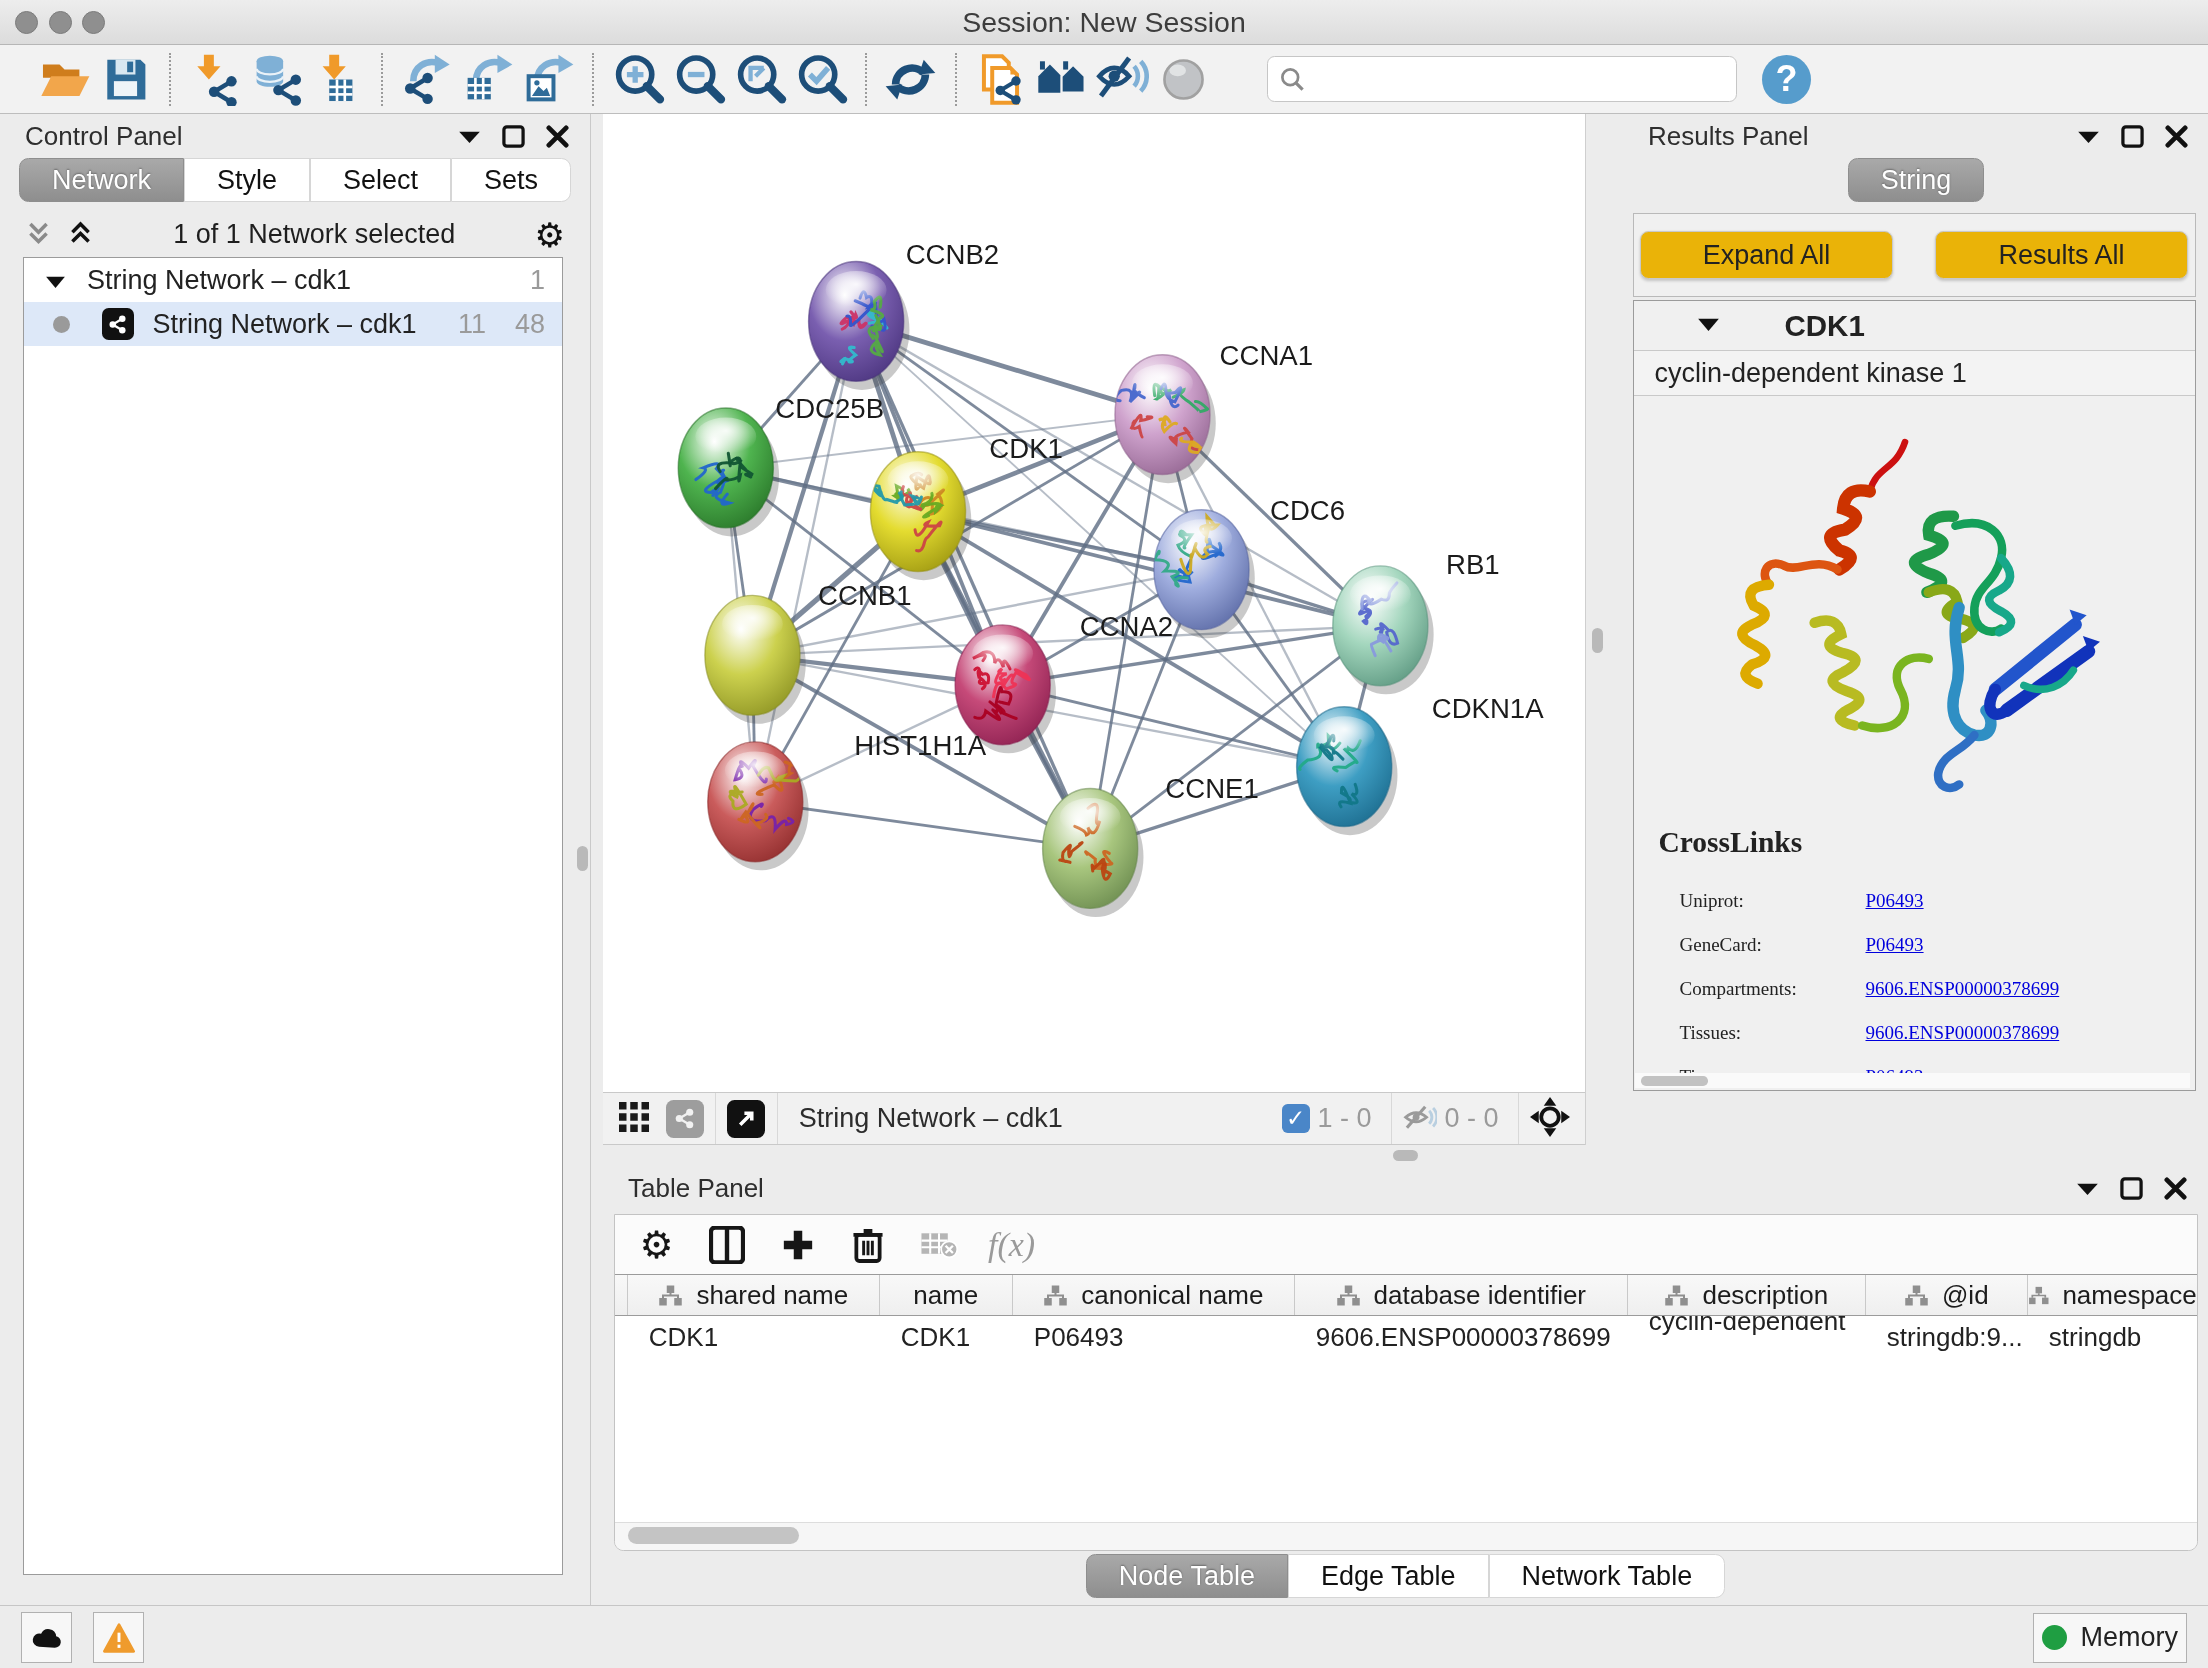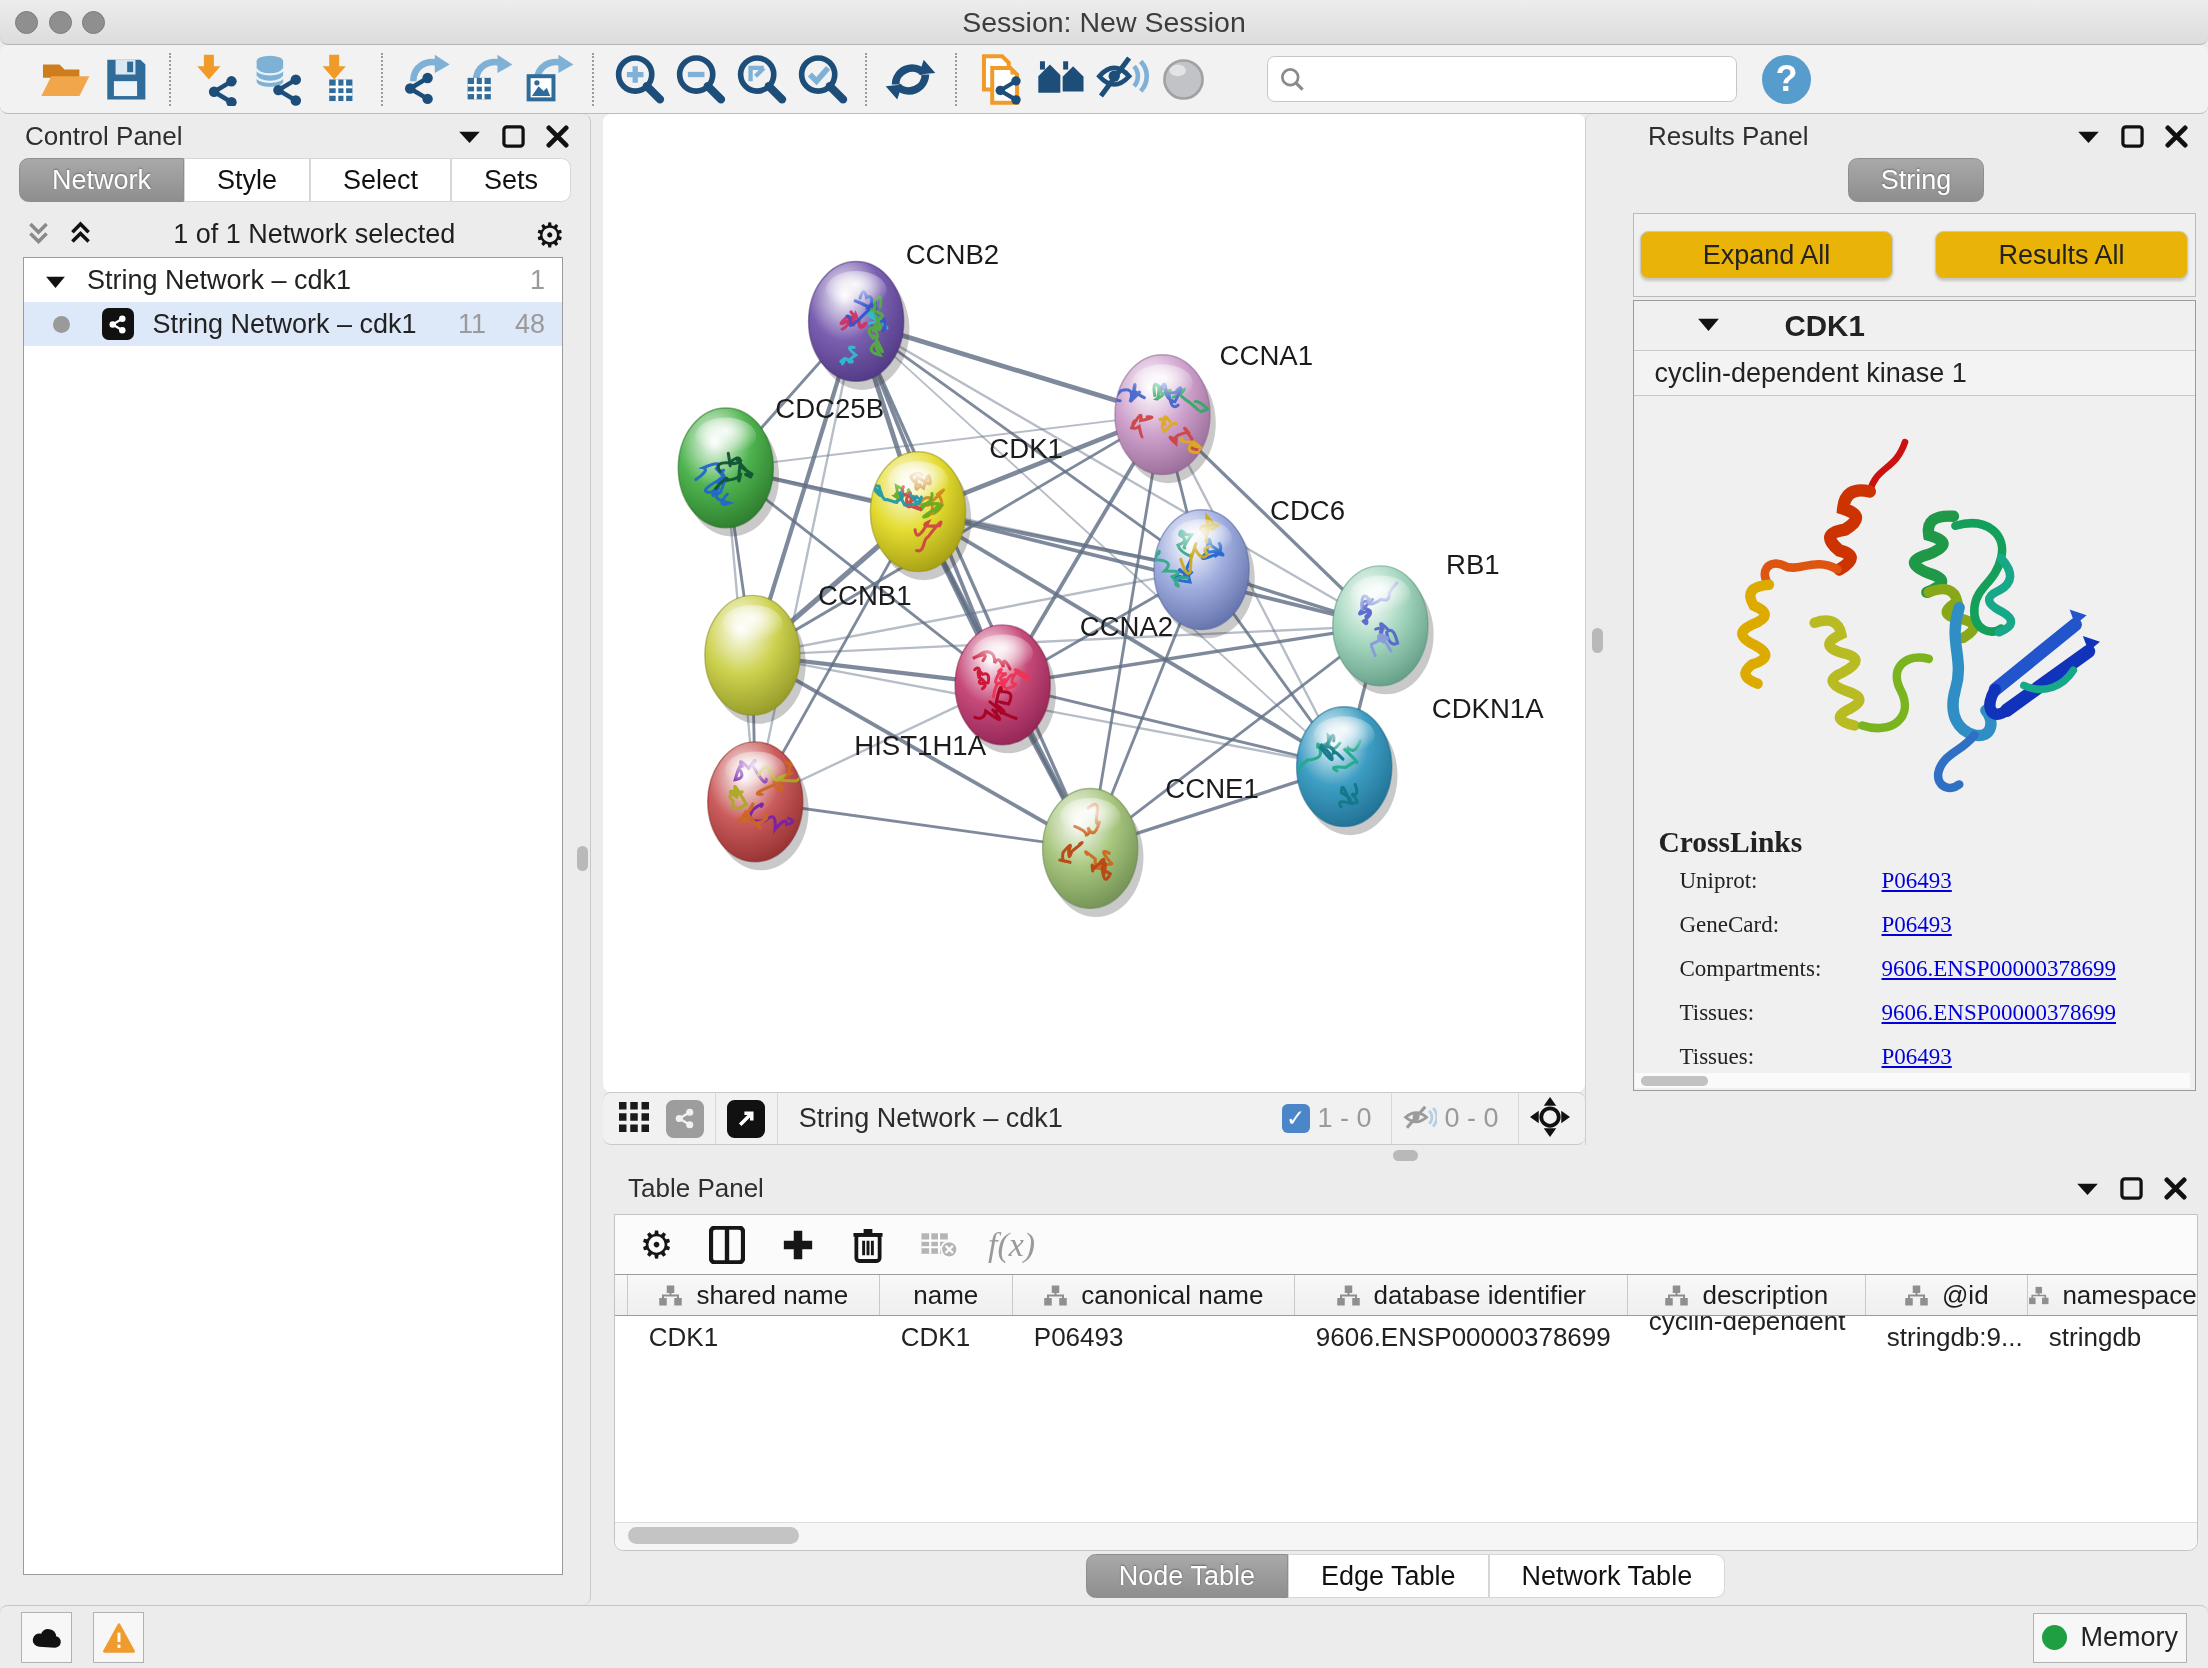--- a/index.html
+++ b/index.html
@@ -1,18 +1,18 @@
 <!DOCTYPE html>
 <html style="font-size:15px"><head>
 <meta charset="utf-8">
 <style>
   html,body{margin:0;padding:0;}
   body{width:2208px;height:1668px;overflow:hidden;background:#ececec;
        font-family:"Liberation Sans",sans-serif;color:#222;position:relative;}
-  .abs{position:absolute;border-radius:8px;}
+  .abs{position:absolute;}
   
   #titlebar{left:0;top:0;width:2208px;height:44px;background:linear-gradient(#ededed,#dcdcdc);
     border-bottom:1px solid #b6b6b6;display:flex;align-items:center;}
   .traffic{width:21px;height:21px;border-radius:50%;background:#8f8f8f;border:1px solid #7c7c7c;margin-left:10.5px;}
   .traffic:first-child{margin-left:15px;}
   #win-title{position:absolute;left:0;right:0;text-align:center;font-size:28.5px;color:#3d3d3d;}
   
   #toolbar{left:0;top:45px;width:2208px;height:69px;background:#f2f2f2;border-bottom:1.9px solid #bdbdbd;
     display:flex;align-items:center;padding:0 0 0 34px;box-sizing:border-box;}
   .tb-btn{width:61px;height:61px;display:flex;align-items:center;justify-content:center;cursor:default;}
@@ -68,21 +68,21 @@
     display:flex;align-items:center;justify-content:center;box-shadow:0 1.9px 2.9px rgba(0,0,0,.18);padding:0 21px;}
   #rp-section{position:absolute;left:9.5px;top:186px;width:563px;height:791px;border:1.9px solid #9b9b9b;background:#f0f0f0;
     box-sizing:border-box;}
   #rp-sec-head{display:flex;align-items:center;height:49px;}
   #rp-sec-title{font-size:29.5px;font-weight:bold;margin-left:65px;}
   #rp-desc{height:44px;border-top:1px solid #c9c9c9;border-bottom:1px solid #c9c9c9;background:#f3f3f3;
     display:flex;align-items:center;font-size:27px;padding-left:21px;}
   #rp-protein{height:424px;display:flex;align-items:center;justify-content:center;}
   #rp-cross{font-family:"Liberation Serif",serif;}
   #rp-cross h3{font-size:29.5px;margin:5.7px 0 9.5px 25px;}
-  .cl-row{display:flex;font-size:23px;height:44px;align-items:flex-start;gap:16px;}
+  .cl-row{display:flex;font-size:19px;height:44px;align-items:flex-end;}
   .cl-row .lbl{width:186px;margin-left:46px;}
   .cl-row a{color:#0000dd;text-decoration:underline;}
   #rp-hscroll{position:absolute;left:1.9px;bottom:1.9px;width:555px;height:15px;background:#fafafa;}
   #rp-hscroll .thumb{position:absolute;left:5.7px;top:2.9px;width:67px;height:9.5px;border-radius:4.8px;background:#c2c2c2;}
   
   #table-panel{left:603px;top:1166px;width:1605px;height:439px;background:#ececec;}
   #tp-box{position:absolute;left:10.5px;top:48px;width:1584px;height:337px;background:#fbfbfb;border:1.9px solid #c3c3c3;
     border-radius:0 0 9.5px 9.5px;box-sizing:border-box;overflow:hidden;}
   #tp-toolbar{height:59px;display:flex;align-items:center;gap:28.5px;padding-left:21px;}
   #tp-toolbar .ticon{display:flex;align-items:center;justify-content:center;width:42px;height:42px;}

